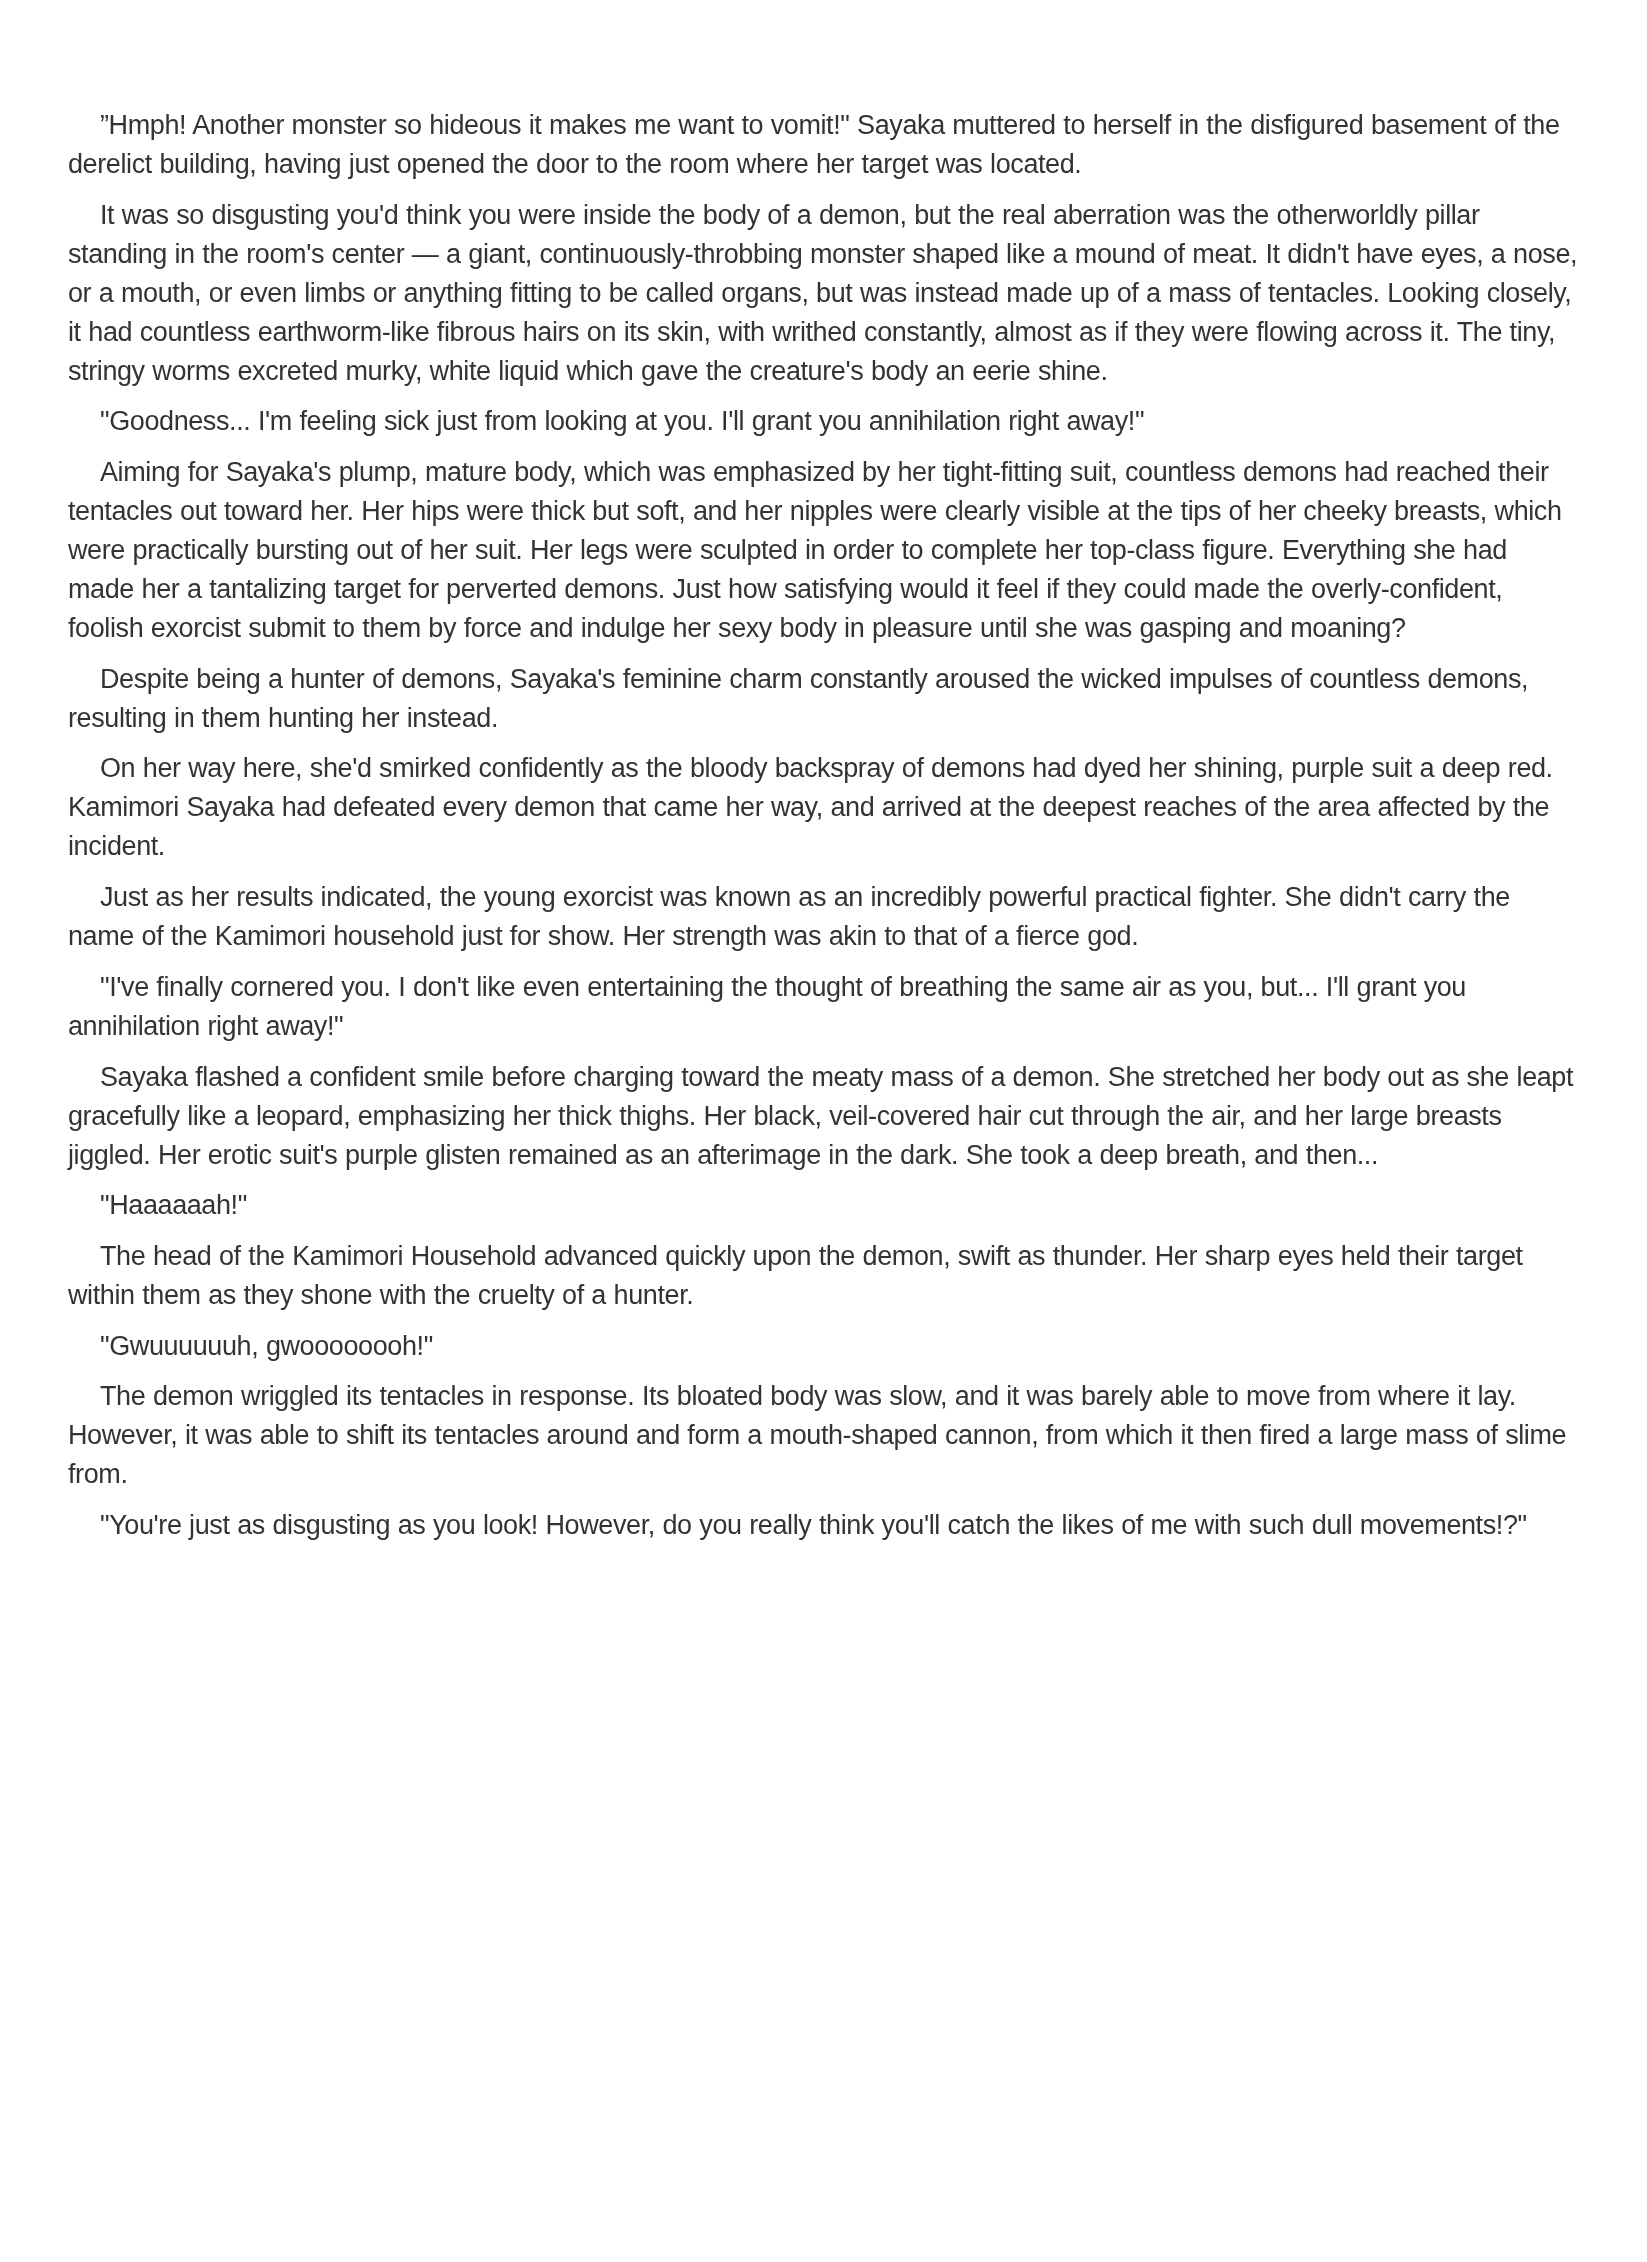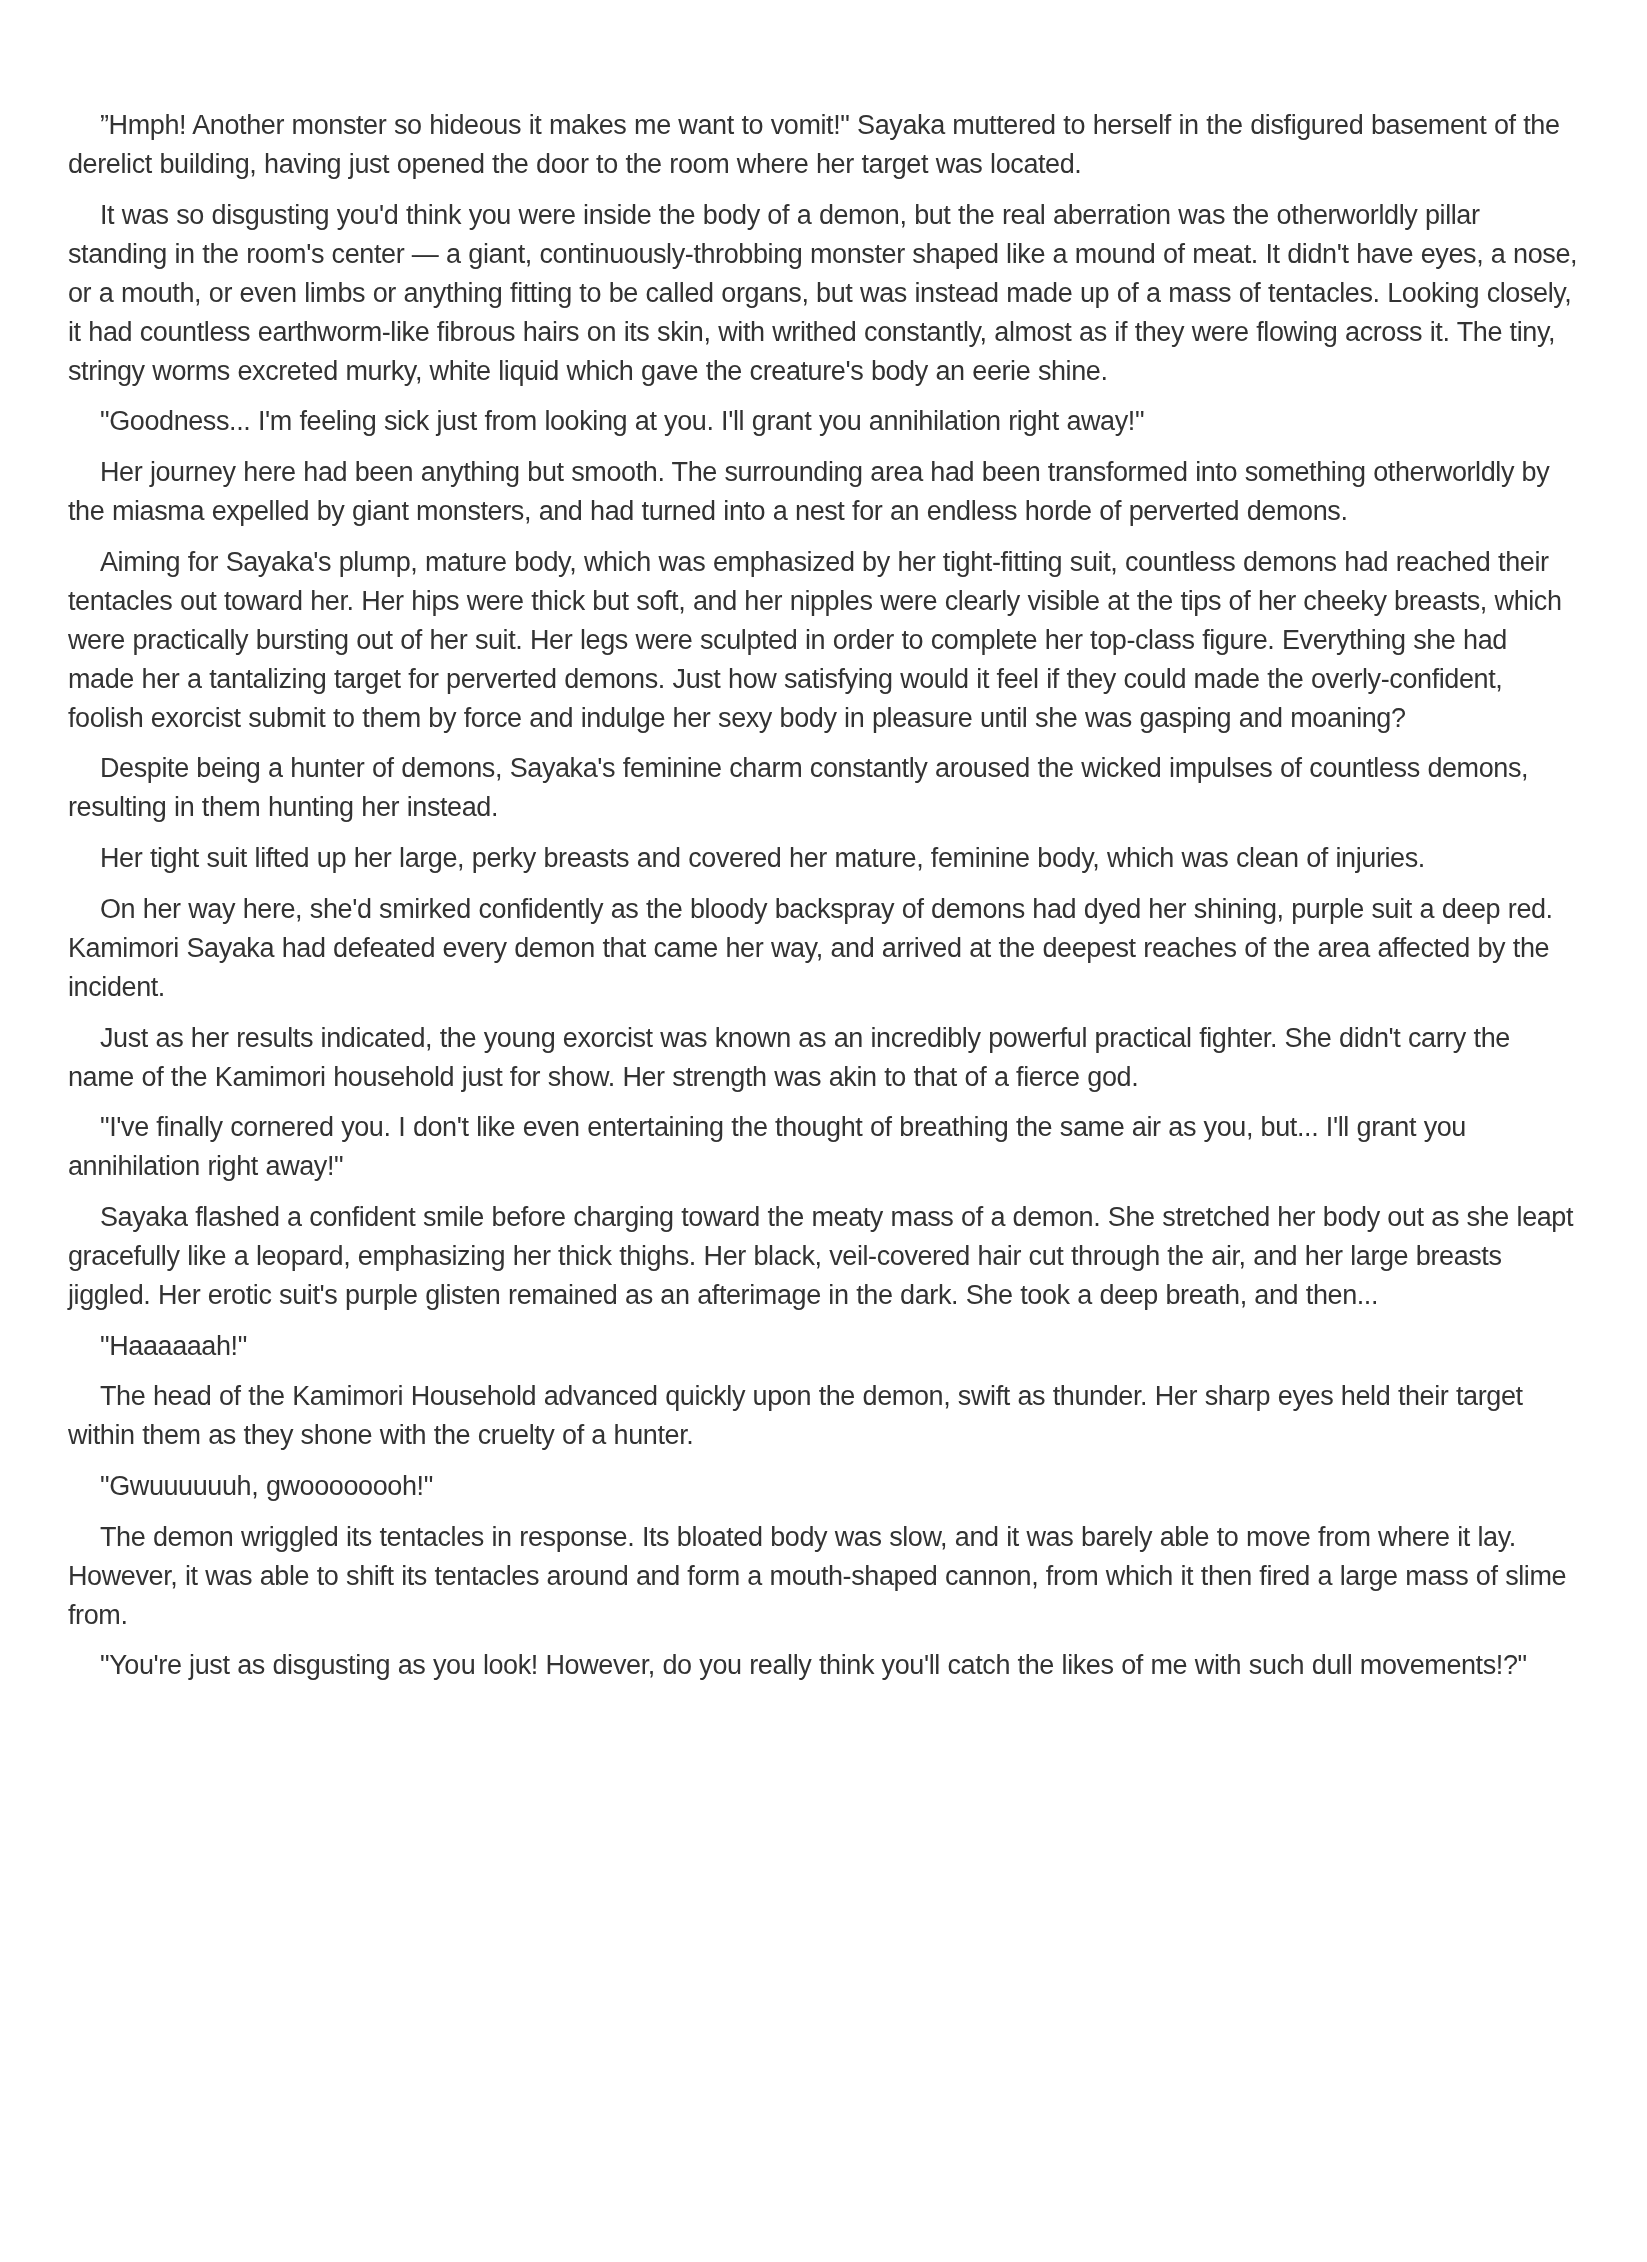--- a/index.html
+++ b/index.html
@@ -34,24 +34,22 @@
   }
 </style>
 </head>
 <body>
 
 <div class="page">
   <div class="page-text">
       <p>”Hmph! Another monster so hideous it makes me want to vomit!" Sayaka muttered to herself in the disfigured basement of the derelict building, having just opened the door to the room where her target was located.</p>
       <p>It was so disgusting you'd think you were inside the body of a demon, but the real aberration was the otherworldly pillar standing in the room's center — a giant, continuously-throbbing monster shaped like a mound of meat. It didn't have eyes, a nose, or a mouth, or even limbs or anything fitting to be called organs, but was instead made up of a mass of tentacles. Looking closely, it had countless earthworm-like fibrous hairs on its skin, with writhed constantly, almost as if they were flowing across it. The tiny, stringy worms excreted murky, white liquid which gave the creature's body an eerie shine.</p>
       <p>"Goodness... I'm feeling sick just from looking at you. I'll grant you annihilation right away!"</p>
-      <p>Her journey here had been anything but smooth. The surrounding area had been transformed into something otherworldly by the miasma expelled by giant monsters, and had turned into a nest for an endless horde of perverted demons.</p>
       <p>Aiming for Sayaka's plump, mature body, which was emphasized by her tight-fitting suit, countless demons had reached their tentacles out toward her. Her hips were thick but soft, and her nipples were clearly visible at the tips of her cheeky breasts, which were practically bursting out of her suit. Her legs were sculpted in order to complete her top-class figure. Everything she had made her a tantalizing target for perverted demons. Just how satisfying would it feel if they could made the overly-confident, foolish exorcist submit to them by force and indulge her sexy body in pleasure until she was gasping and moaning?</p>
       <p>Despite being a hunter of demons, Sayaka's feminine charm constantly aroused the wicked impulses of countless demons, resulting in them hunting her instead.</p>
-      <p>Her tight suit lifted up her large, perky breasts and covered her mature, feminine body, which was clean of injuries.</p>
       <p>On her way here, she'd smirked confidently as the bloody backspray of demons had dyed her shining, purple suit a deep red. Kamimori Sayaka had defeated every demon that came her way, and arrived at the deepest reaches of the area affected by the incident.</p>
       <p>Just as her results indicated, the young exorcist was known as an incredibly powerful practical fighter. She didn't carry the name of the Kamimori household just for show. Her strength was akin to that of a fierce god.</p>
       <p>"I've finally cornered you. I don't like even entertaining the thought of breathing the same air as you, but... I'll grant you annihilation right away!"</p>
       <p>Sayaka flashed a confident smile before charging toward the meaty mass of a demon. She stretched her body out as she leapt gracefully like a leopard, emphasizing her thick thighs. Her black, veil-covered hair cut through the air, and her large breasts jiggled. Her erotic suit's purple glisten remained as an afterimage in the dark. She took a deep breath, and then...</p>
       <p>"Haaaaaah!"</p>
       <p>The head of the Kamimori Household advanced quickly upon the demon, swift as thunder. Her sharp eyes held their target within them as they shone with the cruelty of a hunter.</p>
       <p>"Gwuuuuuuh, gwoooooooh!"</p>
       <p>The demon wriggled its tentacles in response. Its bloated body was slow, and it was barely able to move from where it lay. However, it was able to shift its tentacles around and form a mouth-shaped cannon, from which it then fired a large mass of slime from.</p>
       <p>"You're just as disgusting as you look! However, do you really think you'll catch the likes of me with such dull movements!?"</p>
     </div>

